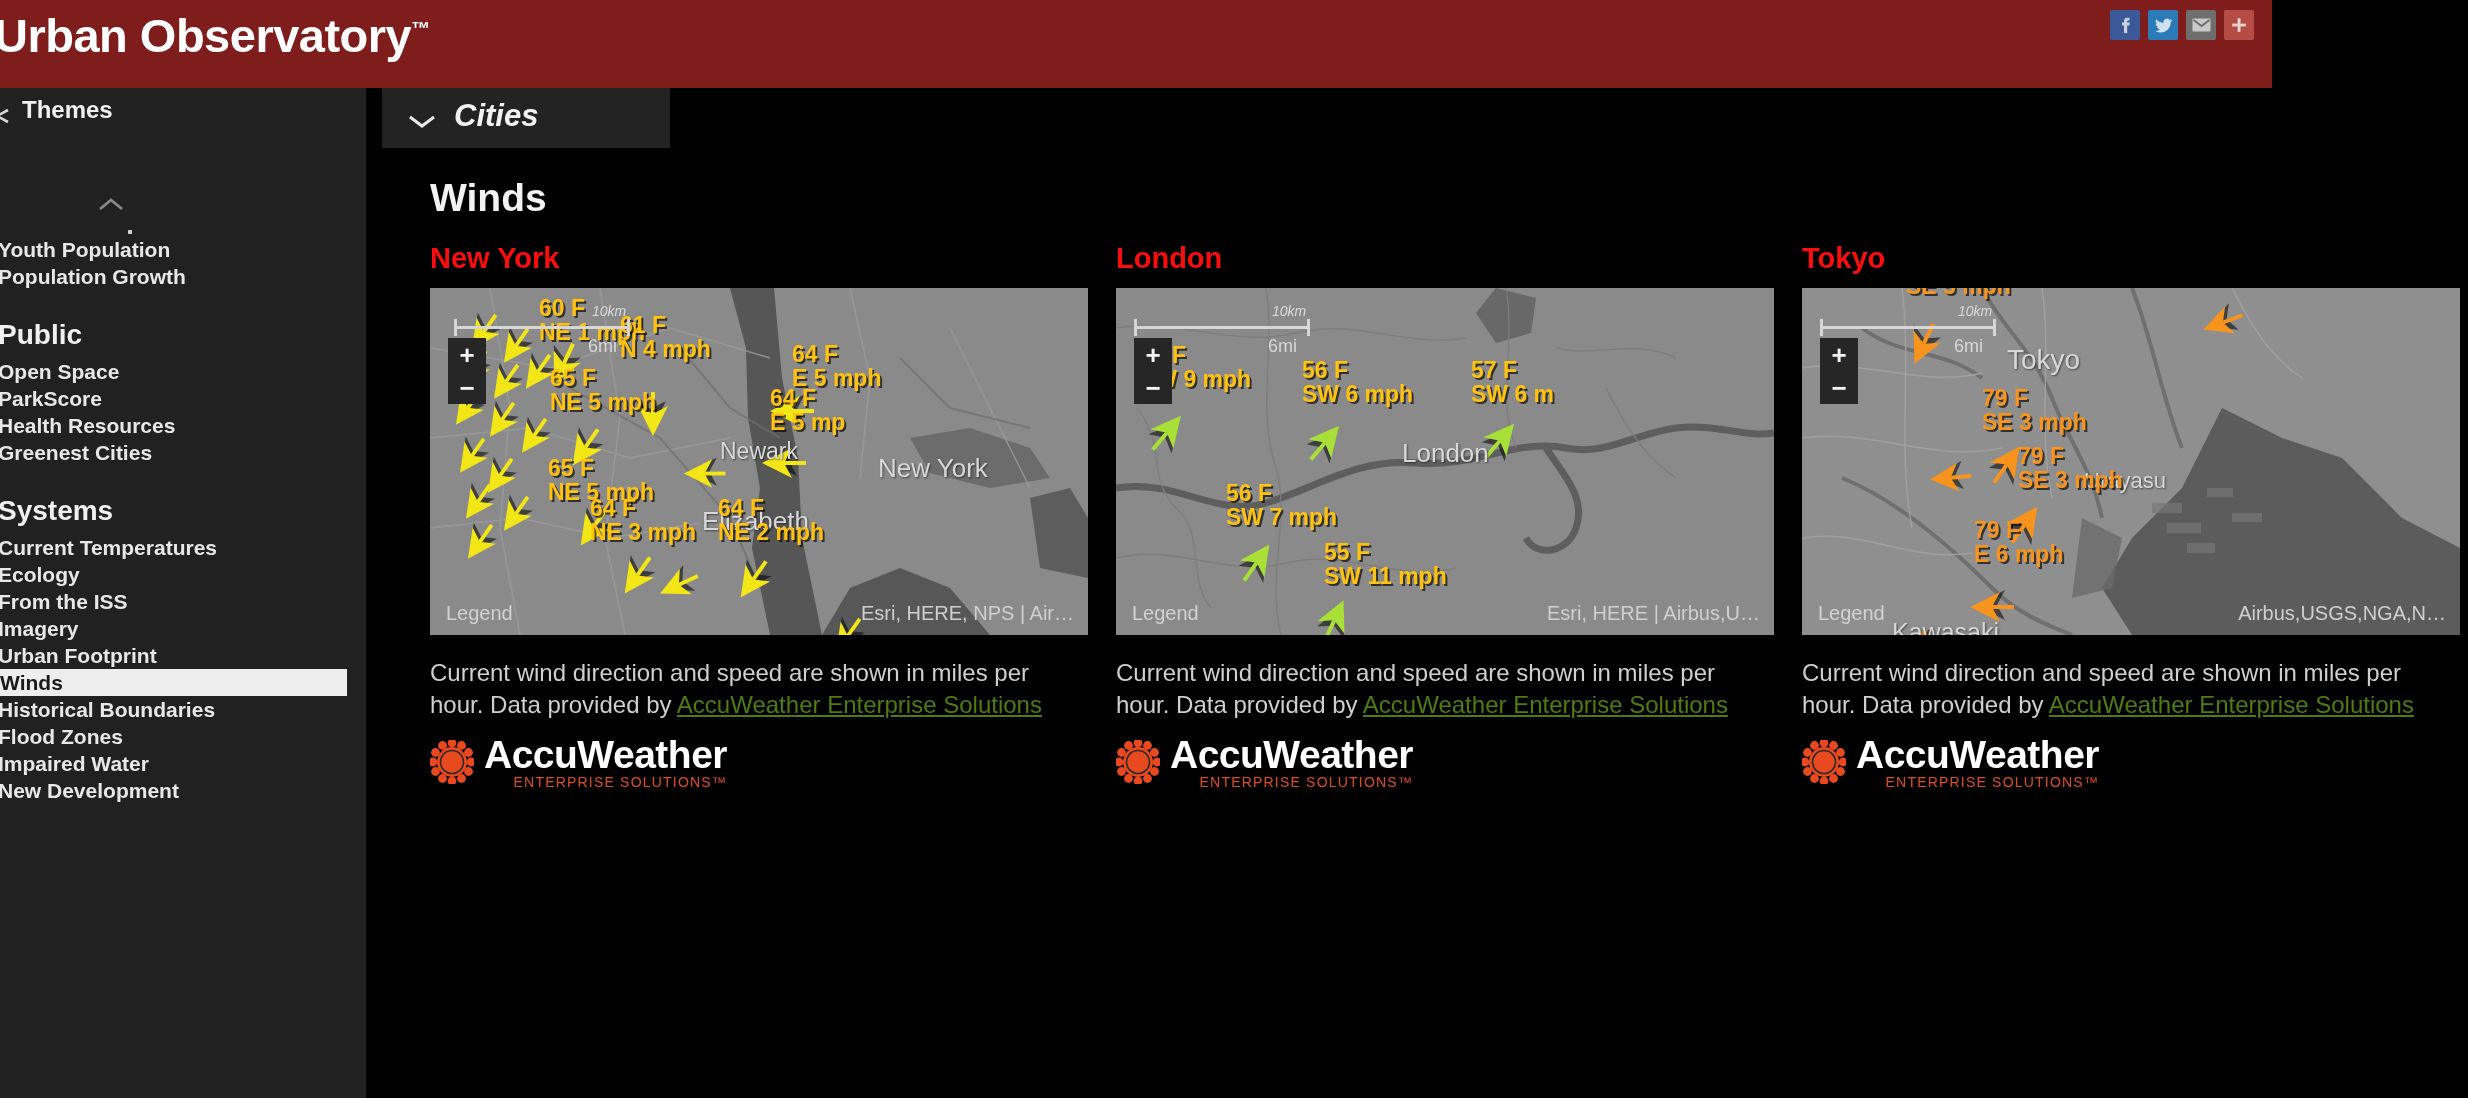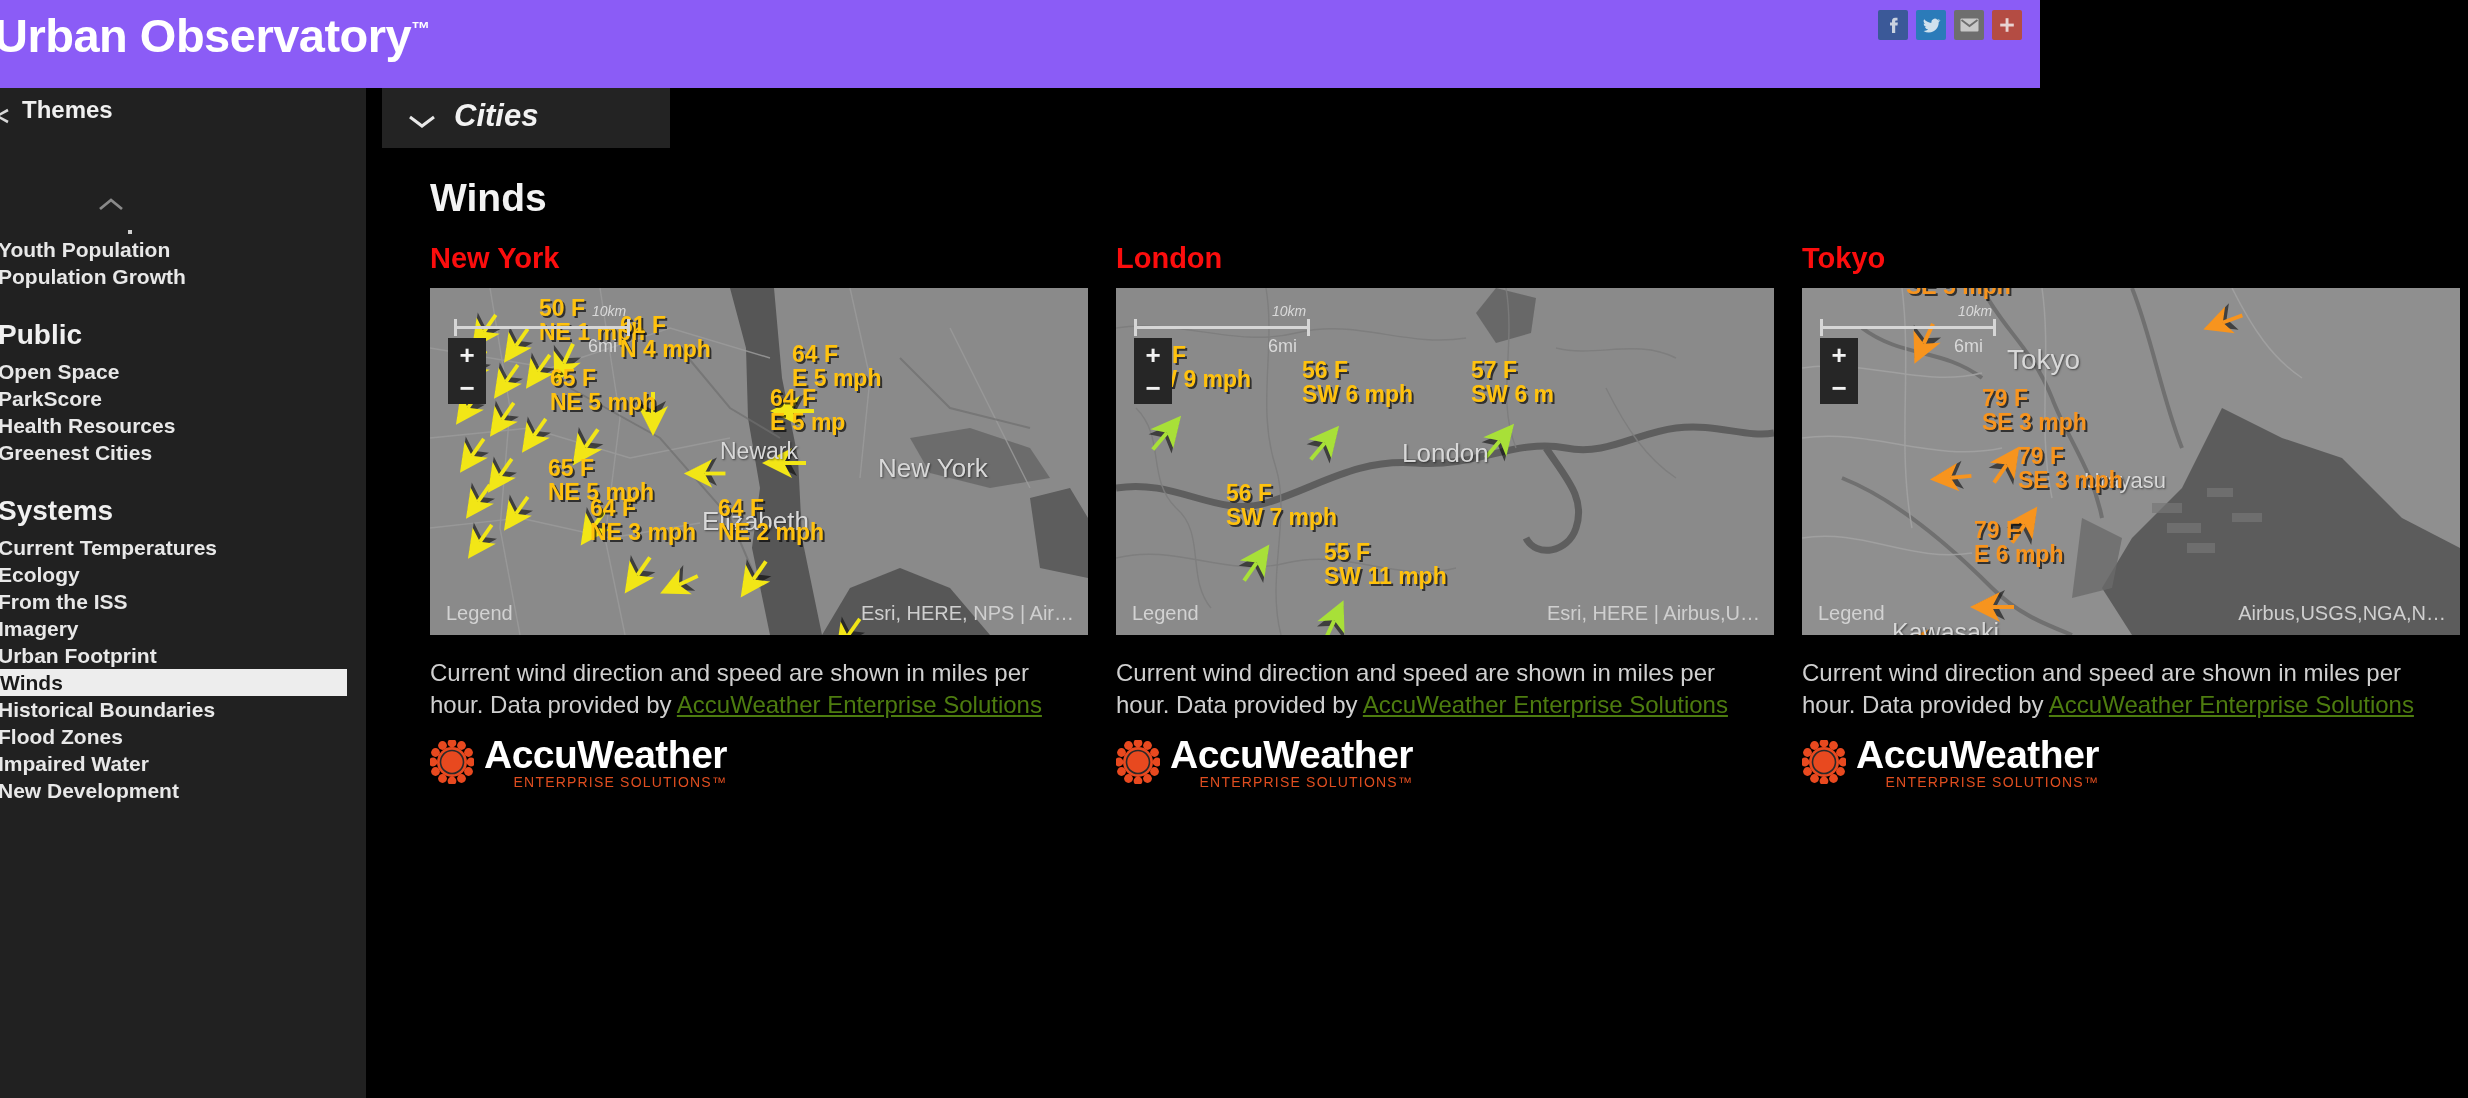--- a/index.html
+++ b/index.html
@@ -6,22 +6,22 @@
   html, body {
     width: 2468px; height: 1098px;
     background: #000;
     font-family: "Liberation Sans", sans-serif;
     overflow: hidden;
   }
   #app { position: relative; width: 2468px; height: 1098px; background: #000; }
 
   
   .topbar {
-    position: absolute; left: 0; top: 0; width: 2040px; height: 88px;
-    background: #8b5cf6;
+    position: absolute; left: 0; top: 0; width: 2272px; height: 88px;
+    background: #7f1d1d;
   }
   .brand {
     position: absolute; left: -6px; top: 8px;
     font-size: 47px; font-weight: bold; color: #ffffff;
     letter-spacing: -0.5px; white-space: nowrap;
   }
   .brand .tm { font-size: 19px; vertical-align: super; font-weight: bold; }
 
   .social { position: absolute; right: 18px; top: 10px; display: flex; gap: 8px; }
   .sbtn {
@@ -428,21 +428,21 @@
             <div style="position: absolute; left: 108px; top: 46px; z-index: 3;">
               <svg class="arrow" width="54" height="54" viewBox="0 0 54 54" style="transform:rotate(205deg)">
                 <g transform="translate(2,3)">
                   <path d="M27 4 L42 34 L27 26 L12 34 Z" fill="rgba(0,0,0,0.55)"></path>
                 </g>
                 <path d="M27 2 L42 32 L27 24 L12 32 Z" fill="#f2e616"></path>
                 <rect x="25" y="24" width="4" height="22" fill="#f2e616"></rect>
               </svg>
             </div>
             <div class="wlabel" style="left: 109px; top: 8px; color: rgb(255, 194, 14);">
-              <span class="t">50 F</span>
+              <span class="t">60 F</span>
               <span class="s">NE 1 mph</span>
             </div>
             <div style="position: absolute; left: 196px; top: 96px; z-index: 3;">
               <svg class="arrow" width="54" height="54" viewBox="0 0 54 54" style="transform:rotate(180deg)">
                 <g transform="translate(2,3)">
                   <path d="M27 4 L42 34 L27 26 L12 34 Z" fill="rgba(0,0,0,0.55)"></path>
                 </g>
                 <path d="M27 2 L42 32 L27 24 L12 32 Z" fill="#f2e616"></path>
                 <rect x="25" y="24" width="4" height="22" fill="#f2e616"></rect>
               </svg>

